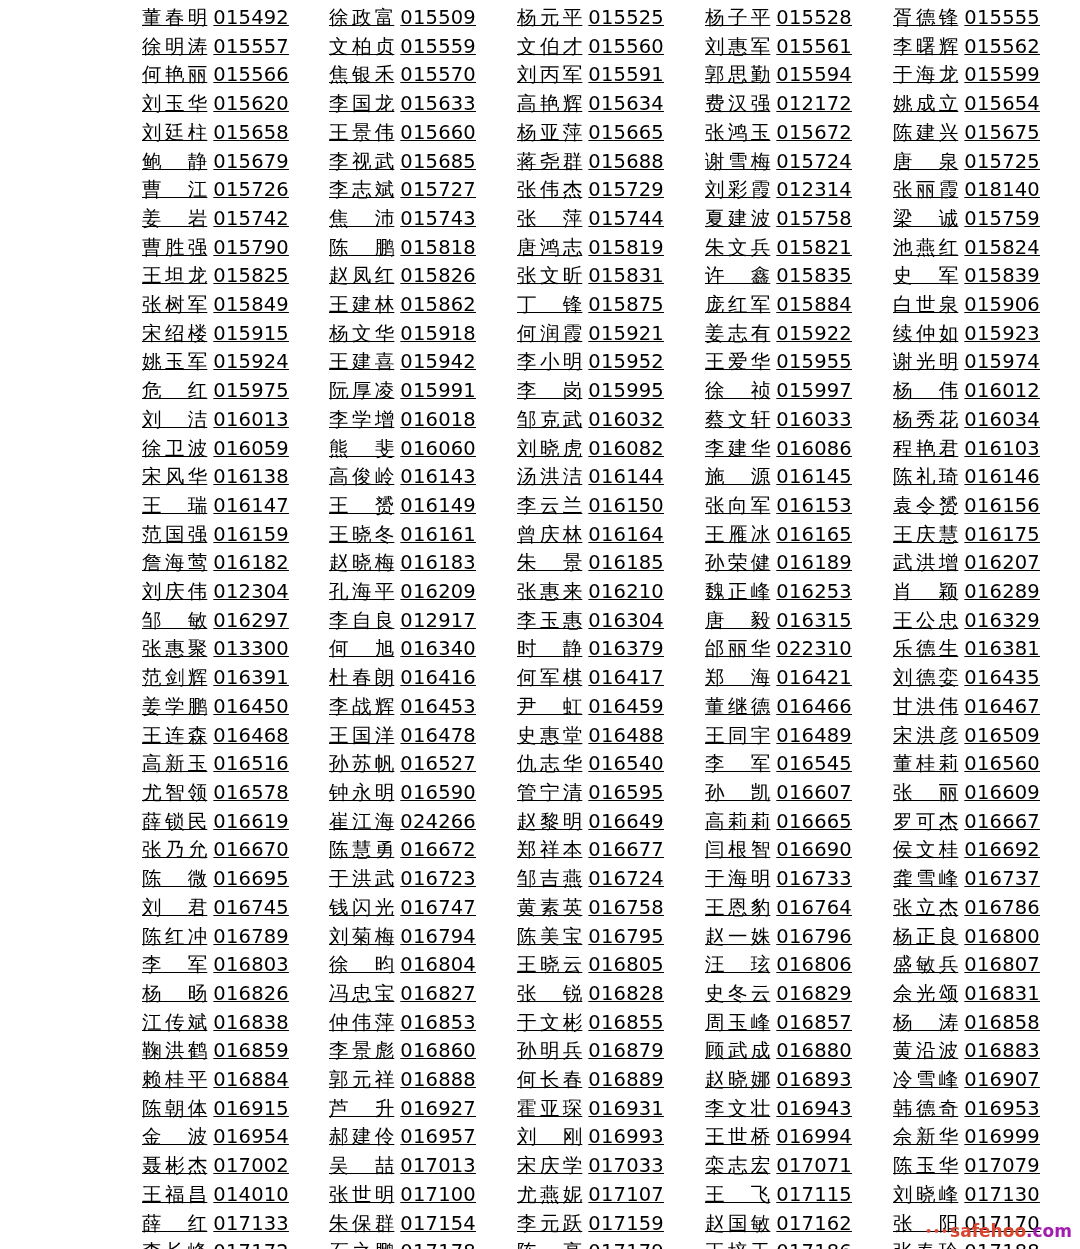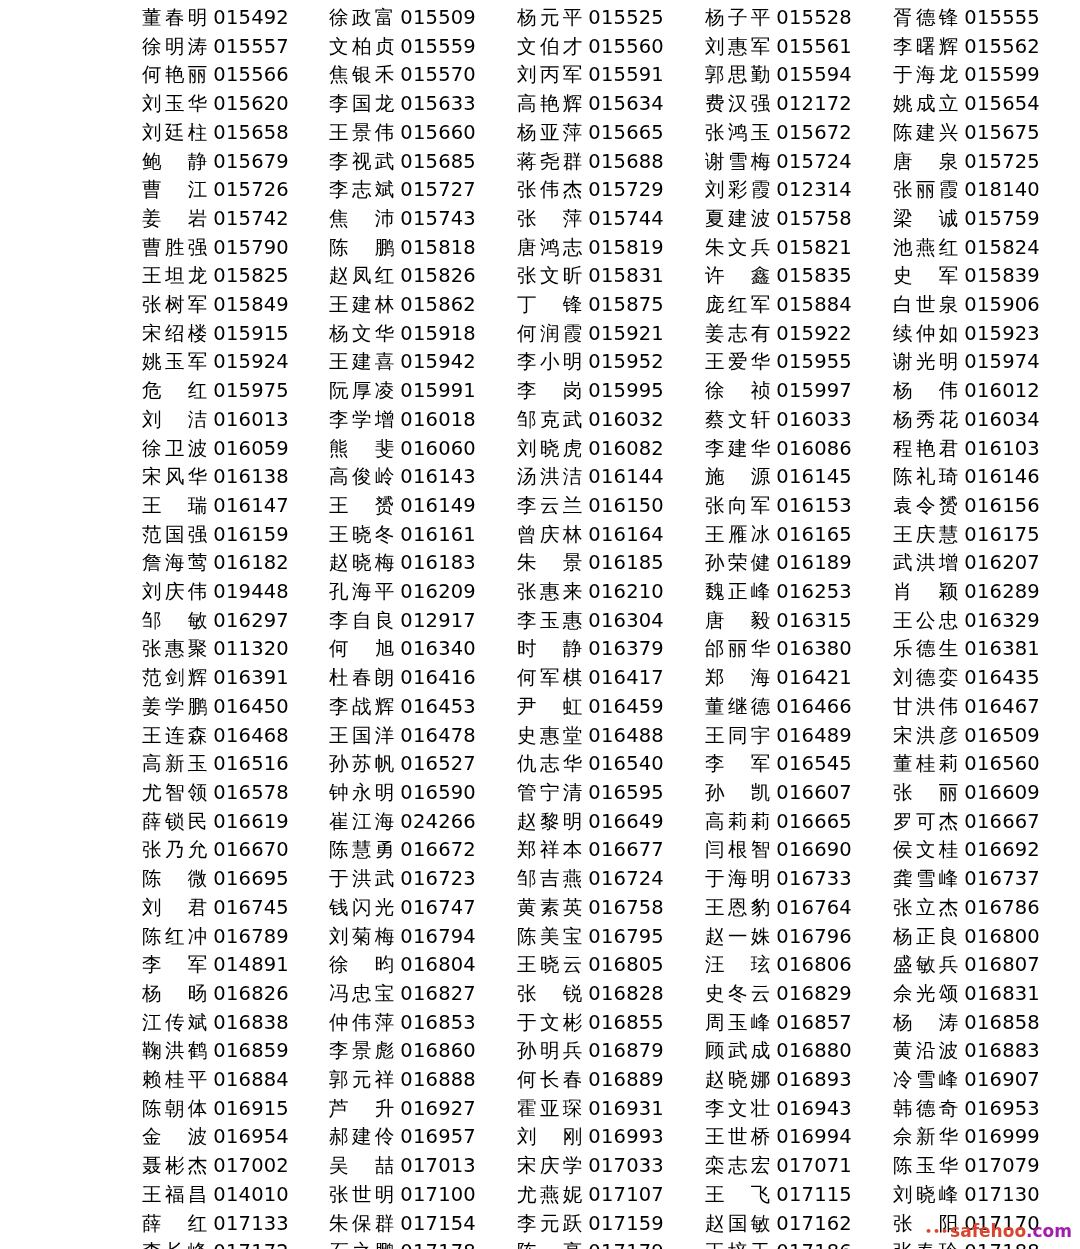--- a/index.html
+++ b/index.html
@@ -14,20 +14,21 @@
     color: #000000;
     position: relative;
     overflow: hidden;
   }
   .page {
     width: 1080px;
     height: 1249px;
     position: relative;
     box-sizing: border-box;
     padding: 4px 0 0 0;
+    text-decoration: underline;
   }
   table.roster {
     border-collapse: collapse;
     width: 1080px;
     table-layout: fixed;
   }
   table.roster td {
     padding: 0;
     vertical-align: middle;
     height: 28.7px;
@@ -759,21 +760,21 @@
               <span class="nm">武洪增</span>
               <span class="id">016207</span>
             </span>
           </td>
         </tr>
         <tr>
           <td></td>
           <td>
             <span class="cell">
               <span class="nm">刘庆伟</span>
-              <span class="id">019448</span>
+              <span class="id">012304</span>
             </span>
           </td>
           <td>
             <span class="cell">
               <span class="nm">孔海平</span>
               <span class="id">016209</span>
             </span>
           </td>
           <td>
             <span class="cell">
@@ -825,39 +826,39 @@
               <span class="nm">王公忠</span>
               <span class="id">016329</span>
             </span>
           </td>
         </tr>
         <tr>
           <td></td>
           <td>
             <span class="cell">
               <span class="nm">张惠聚</span>
-              <span class="id">011320</span>
+              <span class="id">013300</span>
             </span>
           </td>
           <td>
             <span class="cell">
               <span class="nm nm2">何旭</span>
               <span class="id">016340</span>
             </span>
           </td>
           <td>
             <span class="cell">
               <span class="nm nm2">时静</span>
               <span class="id">016379</span>
             </span>
           </td>
           <td>
             <span class="cell">
               <span class="nm">邰丽华</span>
-              <span class="id">016380</span>
+              <span class="id">022310</span>
             </span>
           </td>
           <td>
             <span class="cell">
               <span class="nm">乐德生</span>
               <span class="id">016381</span>
             </span>
           </td>
         </tr>
         <tr>
@@ -1188,21 +1189,21 @@
               <span class="nm">杨正良</span>
               <span class="id">016800</span>
             </span>
           </td>
         </tr>
         <tr>
           <td></td>
           <td>
             <span class="cell">
               <span class="nm nm2">李军</span>
-              <span class="id">014891</span>
+              <span class="id">016803</span>
             </span>
           </td>
           <td>
             <span class="cell">
               <span class="nm nm2">徐昀</span>
               <span class="id">016804</span>
             </span>
           </td>
           <td>
             <span class="cell">

